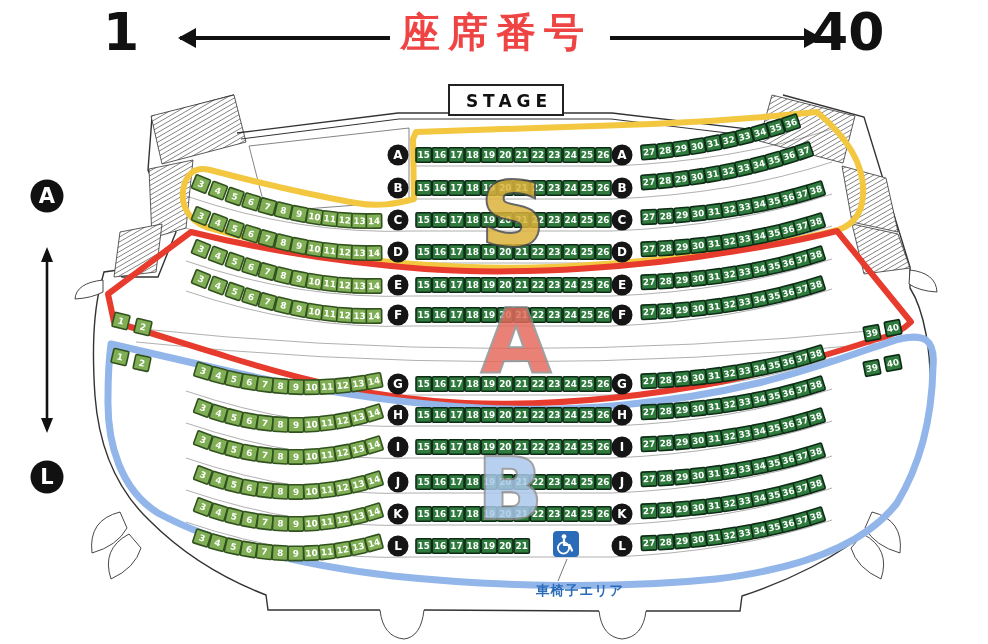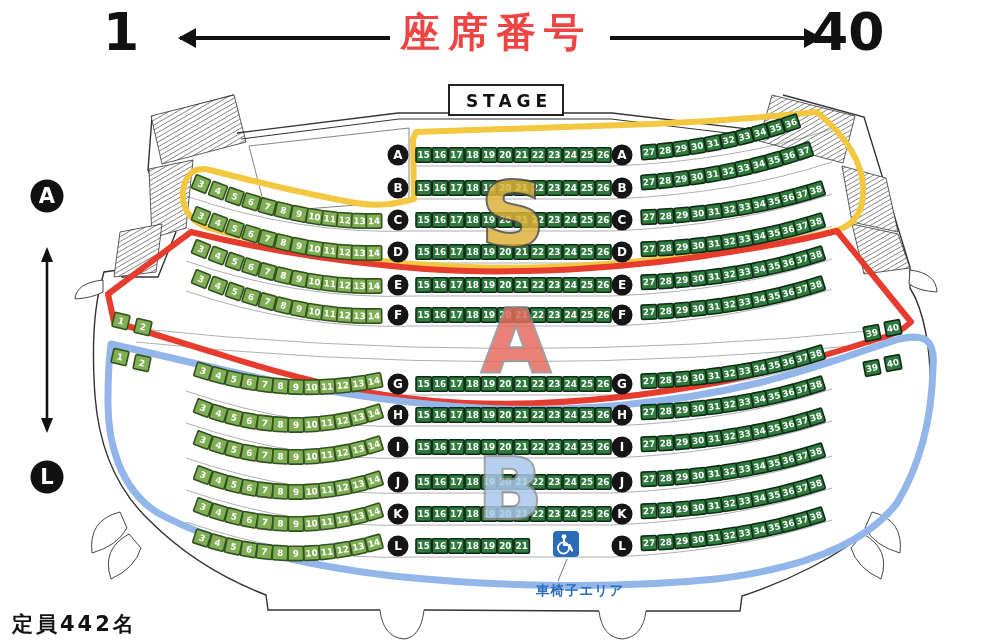--- a/index.html
+++ b/index.html
@@ -1815,15 +1815,14 @@
         <circle cx="47" cy="196" r="16.5" fill="#111"></circle>
         <text x="47" y="203" text-anchor="middle" font-size="21" font-weight="bold" fill="#fff">A</text>
         <line x1="47" y1="258" x2="47" y2="422" stroke="#111" stroke-width="2.6"></line>
         <polygon points="47,247 41,262 53,262" fill="#111"></polygon>
         <polygon points="47,433 41,418 53,418" fill="#111"></polygon>
         <circle cx="47" cy="477" r="16.5" fill="#111"></circle>
         <text x="47" y="484" text-anchor="middle" font-size="21" font-weight="bold" fill="#fff">L</text>
       </g>
     </svg>
 
-  <div class="capacity">定員442名</div>
   <div class="wc-label">車椅子エリア</div>
 </div>
 
 </body></html>

